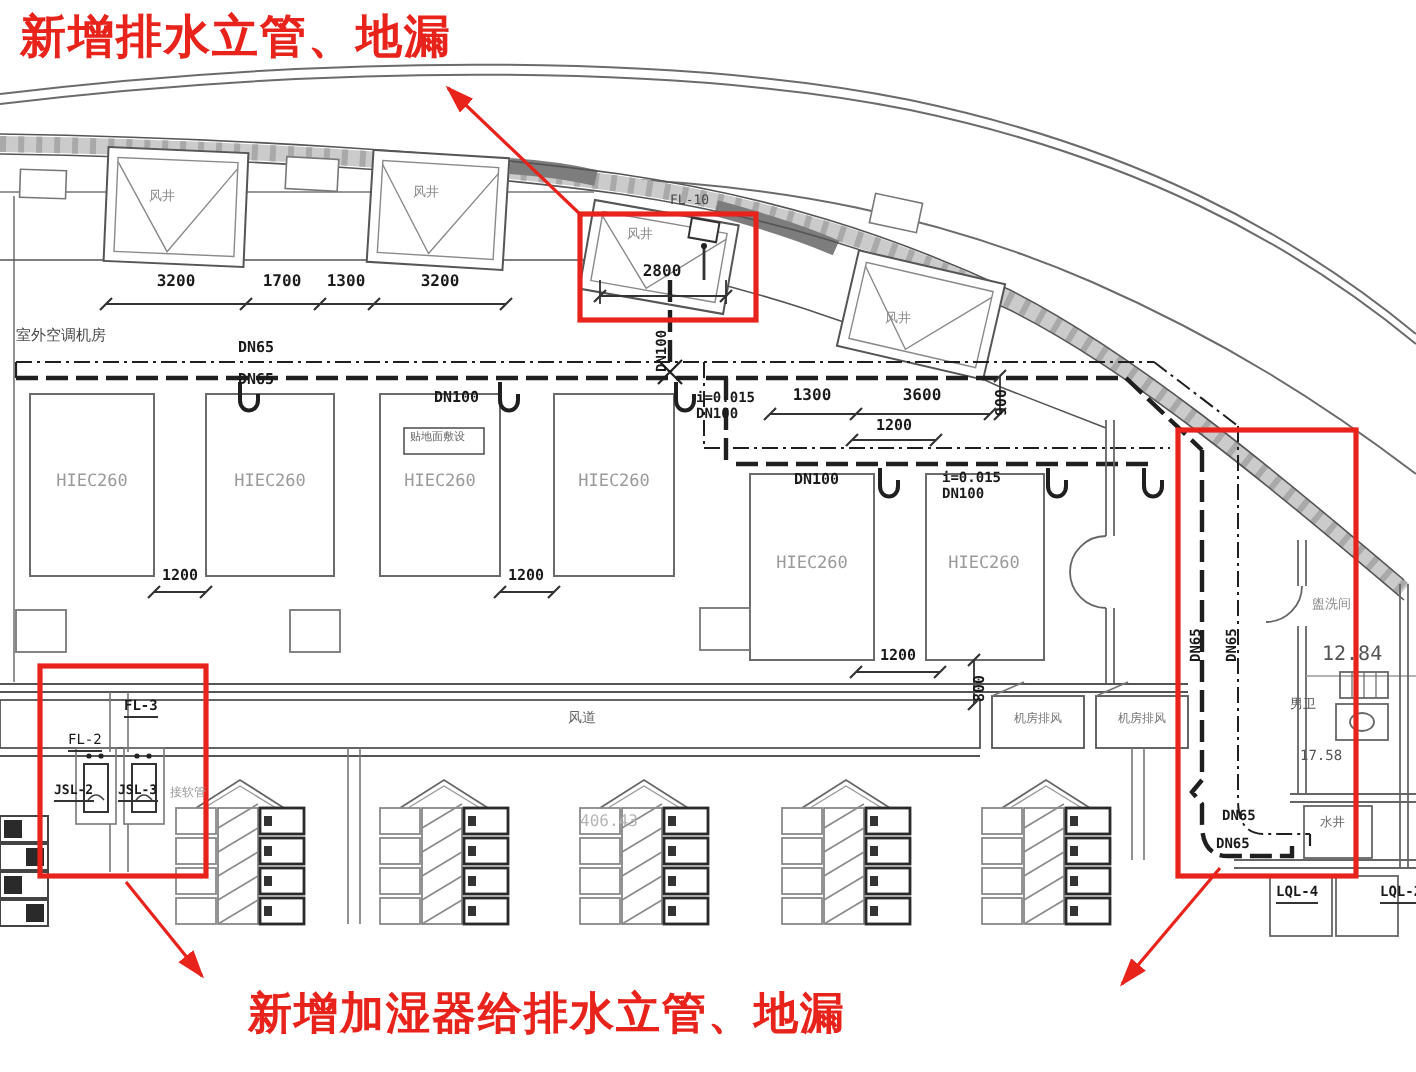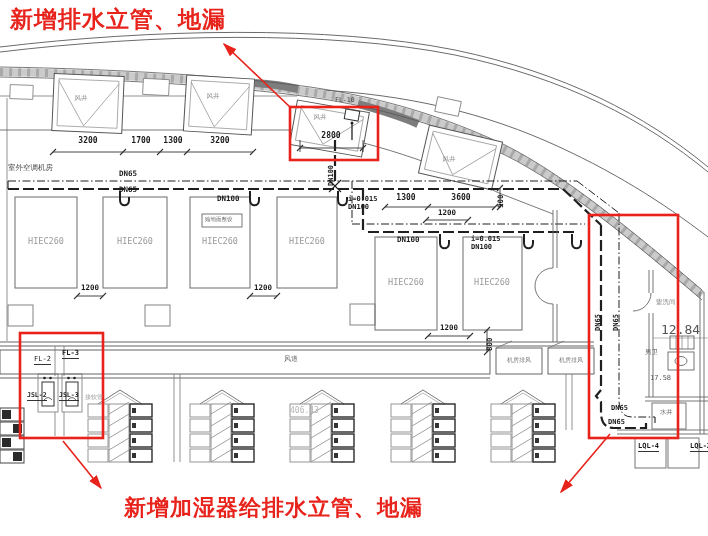--- a/index.html
+++ b/index.html
@@ -286,21 +286,21 @@
   <div id="labels-layer">
       <span class="lbl cjk ann" style="left: 10px; top: 8px; font-size: 23px; color: rgb(232, 35, 28);">新增排水立管、地漏</span>
       <span class="lbl cjk ann" style="left: 88px; top: 497px; font-size: 22px; color: rgb(232, 35, 28); margin-left: 36px;">新增加湿器给排水立管、地漏</span>
       <span class="lbl cjk" style="left: 8px; top: 164px; font-size: 7.5px; color: rgb(74, 74, 74);">室外空调机房</span>
       <span class="lbl cjk" style="left: 284px; top: 356px; font-size: 7px; color: rgb(102, 102, 102);">风道</span>
       <span class="lbl cjk" style="left: 656px; top: 299px; font-size: 6.5px; color: rgb(136, 136, 136);">盥洗间</span>
       <span class="lbl cjk" style="left: 645px; top: 349px; font-size: 6.5px; color: rgb(85, 85, 85);">男卫</span>
       <span class="lbl cjk" style="left: 660px; top: 409px; font-size: 6.2px; color: rgb(102, 102, 102);">水井</span>
       <span class="lbl cjk" style="left: 205px; top: 217px; font-size: 5.5px; color: rgb(102, 102, 102);">贴地面敷设</span>
       <span class="lbl cjk" style="left: 85px; top: 394px; font-size: 6px; color: rgb(153, 153, 153);">接软管</span>
-      <span class="lbl" style="left: 661px; top: 323px; font-size: 13px; color: rgb(85, 85, 85);">12.84</span>
+      <span class="lbl" style="left: 661px; top: 323px; font-size: 10px; color: rgb(85, 85, 85);">12.84</span>
       <span class="lbl" style="left: 650px; top: 375px; font-size: 7px; color: rgb(85, 85, 85);">17.58</span>
       <span class="lbl" style="left: 290px; top: 407px; font-size: 8px; color: rgb(181, 181, 181); text-align: center;">406.43</span>
       <span class="lbl cjk ctr" style="left: 81px; top: 95px; font-size: 6.5px; color: rgb(138, 138, 138);">风井</span>
       <span class="lbl cjk ctr" style="left: 213px; top: 93px; font-size: 6.5px; color: rgb(138, 138, 138);">风井</span>
       <span class="lbl cjk ctr" style="left: 320px; top: 114px; font-size: 6.5px; color: rgb(138, 138, 138);">风井</span>
       <span class="lbl cjk ctr" style="left: 449px; top: 156px; font-size: 6.5px; color: rgb(138, 138, 138);">风井</span>
       <span class="lbl cjk ctr" style="left: 519px; top: 357px; font-size: 6px; color: rgb(119, 119, 119);">机房排风</span>
       <span class="lbl cjk ctr" style="left: 571px; top: 357px; font-size: 6px; color: rgb(119, 119, 119);">机房排风</span>
       <span class="lbl ctr" style="left: 46px; top: 237px; font-size: 8.5px; color: rgb(154, 154, 154);">HIEC260</span>
       <span class="lbl ctr" style="left: 135px; top: 237px; font-size: 8.5px; color: rgb(154, 154, 154);">HIEC260</span>
@@ -315,21 +315,21 @@
       <span class="lbl" style="left: 348px; top: 204px; font-size: 7px; font-weight: 700;">DN100</span>
       <span class="lbl" style="left: 397px; top: 236px; font-size: 7.5px; font-weight: 700;">DN100</span>
       <span class="lbl" style="left: 471px; top: 236px; font-size: 7px; font-weight: 700;">i=0.015</span>
       <span class="lbl" style="left: 471px; top: 244px; font-size: 7px; font-weight: 700;">DN100</span>
       <span class="lbl vrt" style="left: 328px; top: 186px; font-size: 7px; font-weight: 700;">DN100</span>
       <span class="lbl vrt" style="left: 595px; top: 331px; font-size: 7px; font-weight: 700;">DN65</span>
       <span class="lbl vrt" style="left: 613px; top: 331px; font-size: 7px; font-weight: 700;">DN65</span>
       <span class="lbl" style="left: 611px; top: 405px; font-size: 7px; font-weight: 700;">DN65</span>
       <span class="lbl" style="left: 608px; top: 419px; font-size: 7px; font-weight: 700;">DN65</span>
       <span class="lbl" style="left: 335px; top: 97px; font-size: 6.5px; color: rgb(68, 68, 68); font-weight: 400;">FL-10</span>
-      <span class="lbl u" style="left: 34px; top: 356px; font-size: 7px; font-weight: 400;">FL-2</span>
+      <span class="lbl u" style="left: 34px; top: 367px; font-size: 7px; font-weight: 400;">FL-2</span>
       <span class="lbl u" style="left: 62px; top: 350px; font-size: 7px; font-weight: 700;">FL-3</span>
       <span class="lbl u" style="left: 27px; top: 392px; font-size: 6.5px; font-weight: 700;">JSL-2</span>
       <span class="lbl u" style="left: 59px; top: 392px; font-size: 6.5px; font-weight: 700;">JSL-3</span>
       <span class="lbl u" style="left: 638px; top: 443px; font-size: 7px; font-weight: 700;">LQL-4</span>
       <span class="lbl u" style="left: 690px; top: 443px; font-size: 7px; font-weight: 700; text-align: center;">LQL-2</span>
       <span class="lbl ctr" style="left: 88px; top: 137px; font-size: 8px; font-weight: 700;">3200</span>
       <span class="lbl ctr" style="left: 141px; top: 137px; font-size: 8px; font-weight: 700;">1700</span>
       <span class="lbl ctr" style="left: 173px; top: 137px; font-size: 8px; font-weight: 700;">1300</span>
       <span class="lbl ctr" style="left: 220px; top: 137px; font-size: 8px; font-weight: 700;">3200</span>
       <span class="lbl ctr" style="left: 331px; top: 132px; font-size: 8px; font-weight: 700; text-align: right;">2800</span>

